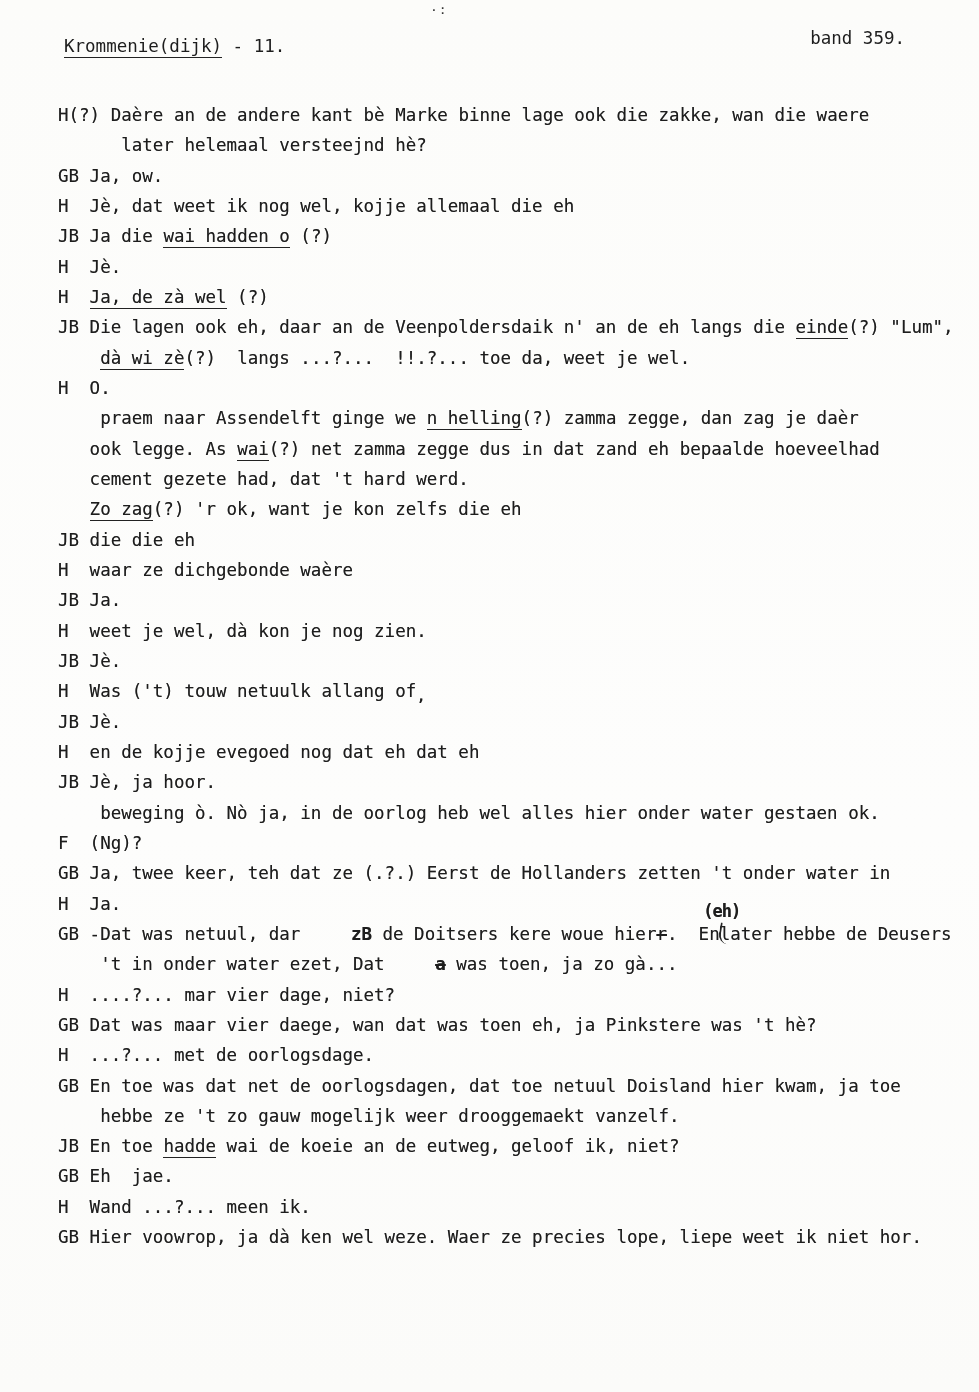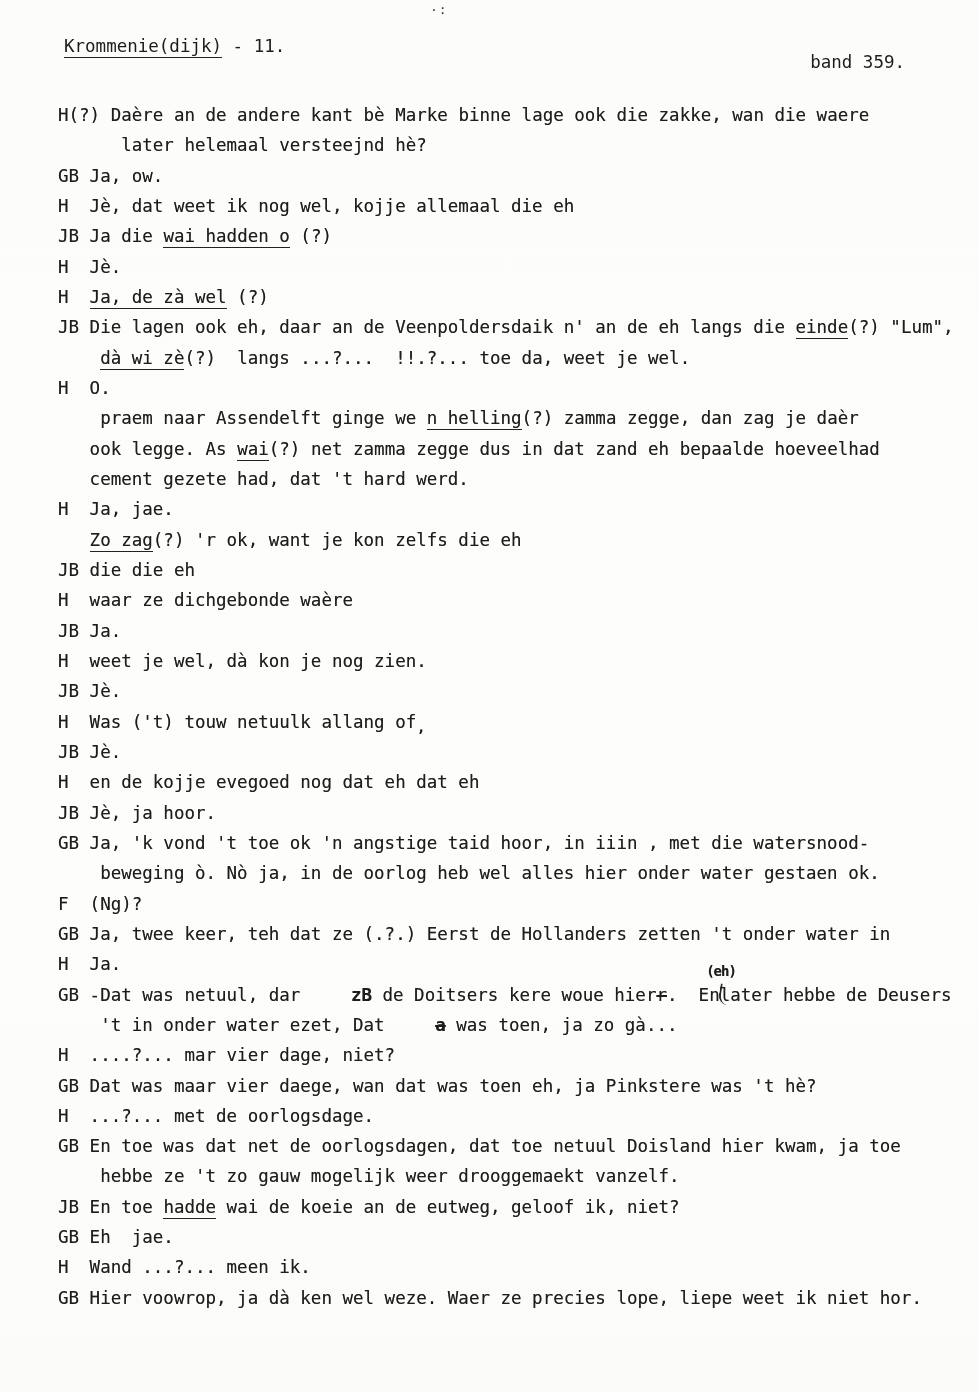--- a/index.html
+++ b/index.html
@@ -13,21 +13,21 @@
   .page{
     position:relative;width:979px;height:1392px;
     background:linear-gradient(180deg,#fcfcfa 0%,#fdfdfc 60%,#fbfbf9 100%);
   }
   .hdr{
     position:absolute;top:28px;left:64px;right:74px;
     display:flex;justify-content:space-between;align-items:flex-start;
     font-size:17.5px;
   }
   .hdr-left{padding-top:8px;white-space:pre;}
-  .hdr-right{padding-top:0;white-space:pre;margin-top:24px;}
+  .hdr-right{padding-top:0;white-space:pre;}
   .transcript{
     position:absolute;top:100px;left:58px;right:4px;
     font-size:17.5px;
   }
   .line{
     white-space:pre;
     height:30.33px;line-height:30.33px;
     text-shadow:0 0 0.4px rgba(20,20,20,0.5);
   }
   .speaker{display:inline;}
@@ -35,21 +35,21 @@
   .hdr-left .u{border-bottom-width:1.8px;}
   .b{font-weight:bold;margin-left:40px;}
   .strike{text-decoration:line-through;text-decoration-thickness:2px;}
   .hand{
     display:inline-block;font-weight:bold;
     transform:translateY(5px) scale(0.8);
   }
   .ins{position:relative;display:inline-block;width:0;overflow:visible;}
   .ins-text{
     position:absolute;left:-1.6ch;bottom:14px;
-    font-size:14px;font-weight:bold;letter-spacing:-1px;white-space:pre;
+    font-size:17px;font-weight:bold;letter-spacing:-1px;white-space:pre;
   }
   .ins-caret{
     position:absolute;left:-1px;bottom:-4px;
     width:10px;height:21px;
     border-left:2.2px solid #242424;
     border-bottom-left-radius:10px;
     transform:rotate(9deg);
   }
   .artifact{
     position:absolute;top:2px;left:430px;
@@ -72,32 +72,30 @@
       <div class="line"><span class="speaker">H  </span><span class="seg">Jè, dat weet ik nog wel, kojje allemaal die eh</span></div>
       <div class="line"><span class="speaker">JB </span><span class="seg">Ja die </span><span class="seg u">wai hadden o</span><span class="seg"> (?)</span></div>
       <div class="line"><span class="speaker">H  </span><span class="seg">Jè.</span></div>
       <div class="line"><span class="speaker">H  </span><span class="seg u">Ja, de zà wel</span><span class="seg"> (?)</span></div>
       <div class="line"><span class="speaker">JB </span><span class="seg">Die lagen ook eh, daar an de Veenpoldersdaik n' an de eh langs die </span><span class="seg u">einde</span><span class="seg">(?) "Lum",</span></div>
       <div class="line"><span class="speaker">   </span><span class="seg"> </span><span class="seg u">dà wi zè</span><span class="seg">(?)  langs ...?...  !!.?... toe da, weet je wel.</span></div>
       <div class="line"><span class="speaker">H  </span><span class="seg">O.</span></div>
       <div class="line"><span class="speaker">   </span><span class="seg"> praem naar Assendelft ginge we </span><span class="seg u">n helling</span><span class="seg">(?) zamma zegge, dan zag je daèr</span></div>
       <div class="line"><span class="speaker">   </span><span class="seg">ook legge. As </span><span class="seg u">wai</span><span class="seg">(?) net zamma zegge dus in dat zand eh bepaalde hoeveelhad</span></div>
       <div class="line"><span class="speaker">   </span><span class="seg">cement gezete had, dat 't hard werd.</span></div>
-      <div class="line"><span class="speaker">H  </span><span class="seg">Ja, jae.</span></div>
       <div class="line"><span class="speaker">   </span><span class="seg u">Zo zag</span><span class="seg">(?) 'r ok, want je kon zelfs die eh</span></div>
       <div class="line"><span class="speaker">JB </span><span class="seg">die die eh</span></div>
       <div class="line"><span class="speaker">H  </span><span class="seg">waar ze dichgebonde waère</span></div>
       <div class="line"><span class="speaker">JB </span><span class="seg">Ja.</span></div>
       <div class="line"><span class="speaker">H  </span><span class="seg">weet je wel, dà kon je nog zien.</span></div>
       <div class="line"><span class="speaker">JB </span><span class="seg">Jè.</span></div>
       <div class="line"><span class="speaker">H  </span><span class="seg">Was ('t) touw netuulk allang of</span><span class="seg hand">,</span></div>
       <div class="line"><span class="speaker">JB </span><span class="seg">Jè.</span></div>
       <div class="line"><span class="speaker">H  </span><span class="seg">en de kojje evegoed nog dat eh dat eh</span></div>
       <div class="line"><span class="speaker">JB </span><span class="seg">Jè, ja hoor.</span></div>
-      <div class="line"><span class="speaker">GB </span><span class="seg">Ja, 'k vond 't toe ok 'n angstige taid hoor, in iiin , met die watersnood-</span></div>
       <div class="line"><span class="speaker">   </span><span class="seg"> beweging ò. Nò ja, in de oorlog heb wel alles hier onder water gestaen ok.</span></div>
       <div class="line"><span class="speaker">F  </span><span class="seg">(Ng)?</span></div>
       <div class="line"><span class="speaker">GB </span><span class="seg">Ja, twee keer, teh dat ze (.?.) Eerst de Hollanders zetten 't onder water in</span></div>
       <div class="line"><span class="speaker">H  </span><span class="seg">Ja.</span></div>
       <div class="line"><span class="speaker">GB </span><span class="seg">-Dat was netuul, dar </span><span class="seg b">zB</span><span class="seg"> de Doitsers kere woue hier</span><span class="seg strike">r</span><span class="seg">.  En</span><span class="ins"><span class="ins-caret"></span><span class="ins-text">(eh)</span></span><span class="seg">later hebbe de Deusers</span></div>
       <div class="line"><span class="speaker">   </span><span class="seg"> 't in onder water ezet, Dat </span><span class="seg b strike">a</span><span class="seg"> was toen, ja zo gà...</span></div>
       <div class="line"><span class="speaker">H  </span><span class="seg">....?... mar vier dage, niet?</span></div>
       <div class="line"><span class="speaker">GB </span><span class="seg">Dat was maar vier daege, wan dat was toen eh, ja Pinkstere was 't hè?</span></div>
       <div class="line"><span class="speaker">H  </span><span class="seg">...?... met de oorlogsdage.</span></div>
       <div class="line"><span class="speaker">GB </span><span class="seg">En toe was dat net de oorlogsdagen, dat toe netuul Doisland hier kwam, ja toe</span></div>

